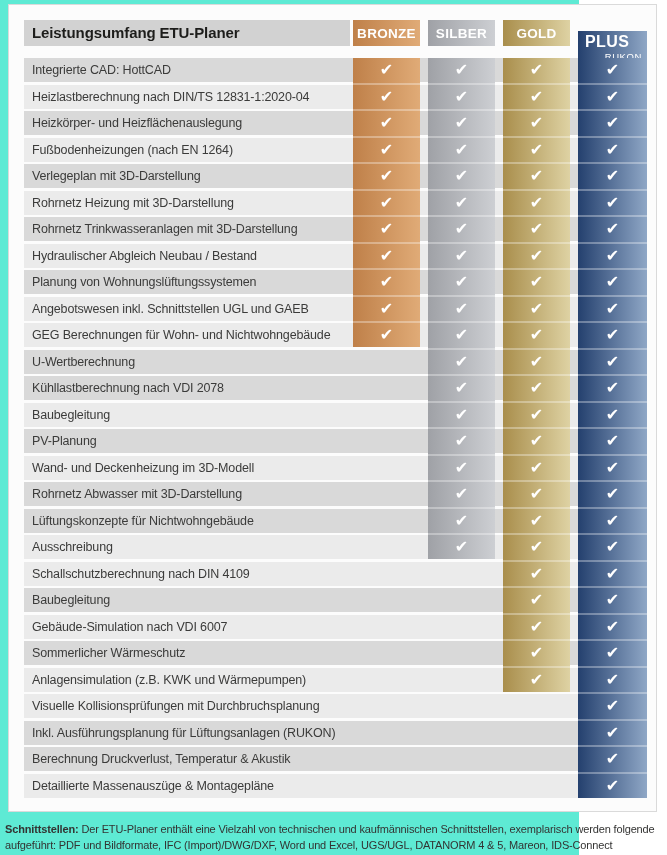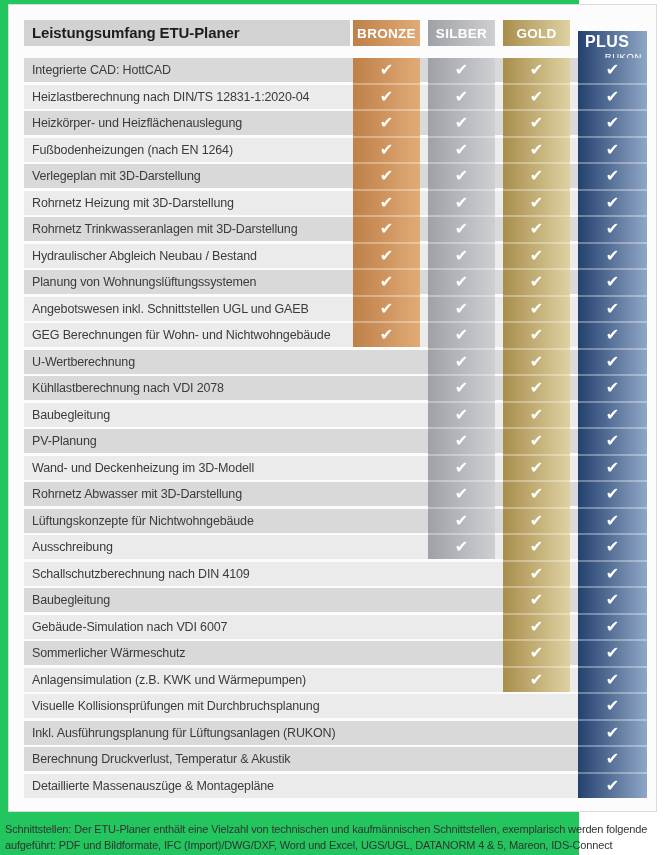--- a/index.html
+++ b/index.html
@@ -4,21 +4,21 @@
 <style>
   * { margin: 0; padding: 0; box-sizing: border-box; }
   html, body { background: #ffffff; }
   body {
     font-family: "Liberation Sans", "DejaVu Sans", sans-serif;
     width: 667px; height: 855px; overflow: hidden;
   }
   .page {
     position: relative;
     width: 579px; height: 855px;
-    background: #22c55e;
+    background: #5eead4;
   }
   .frame {
     position: absolute;
     left: 8px; top: 4px;
     width: 649px; height: 808px;
     border: 1px solid #dadada;
     background: #fcfcfc;
   }
   
   .title-bar {
@@ -118,21 +118,21 @@
   
   .footnote {
     position: absolute;
     left: 5px; top: 822px;
     width: 656px;
     font-size: 11px;
     color: #333332;
     line-height: 15.5px;
     letter-spacing: -0.15px;
   }
-  .footnote .bold { font-weight: normal; }
+  .footnote .bold { font-weight: bold; }
 </style>
 </head>
 <body>
 
 <div class="page">
 
   <div class="frame"></div>
 
   <div class="title-bar">Leistungsumfang ETU-Planer</div>
 

